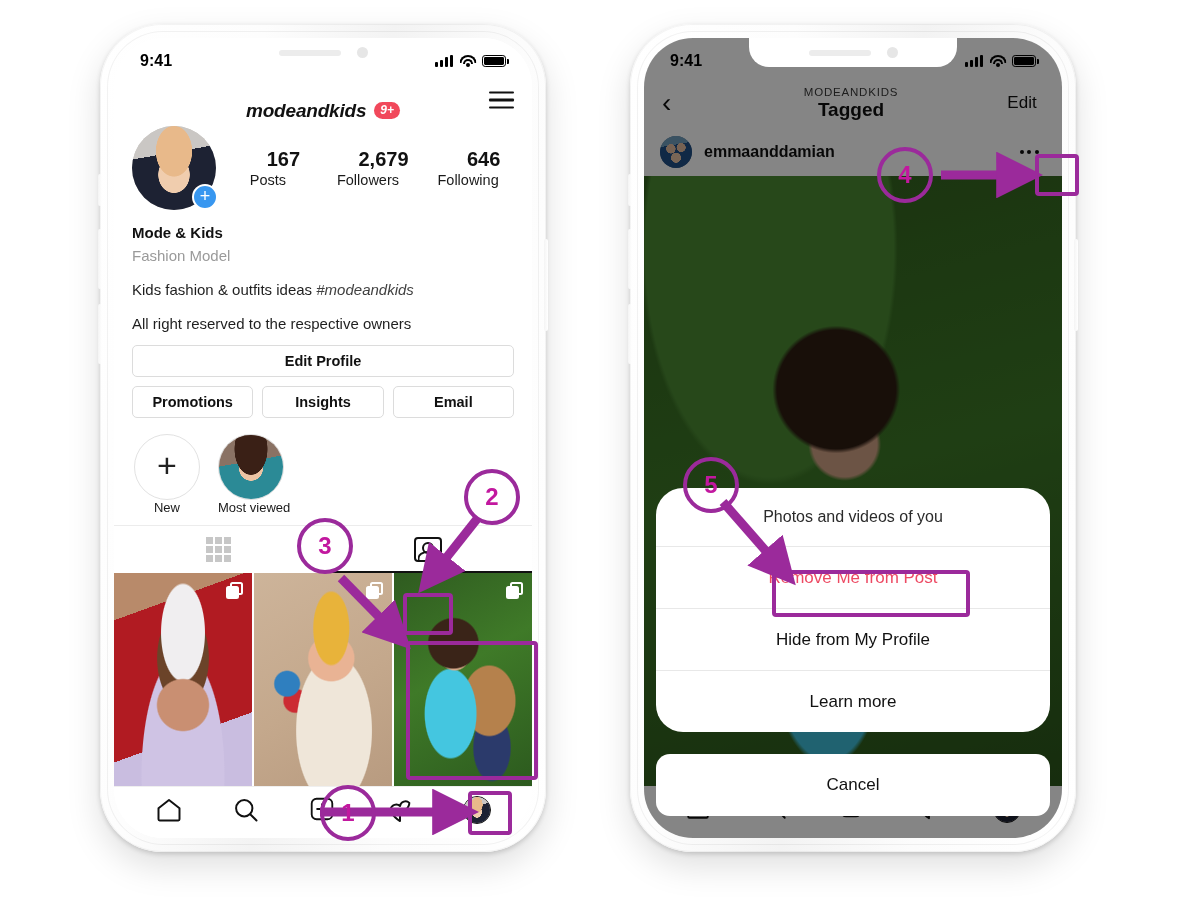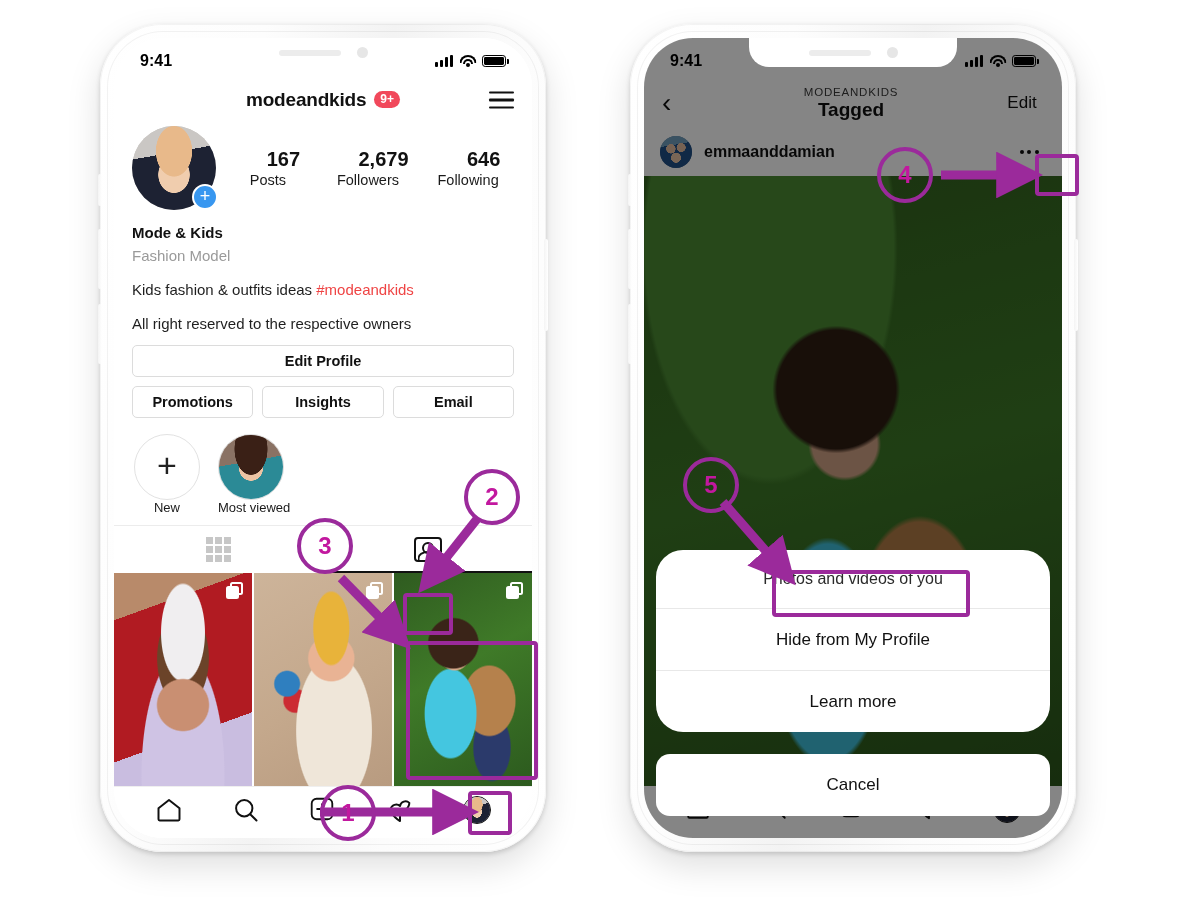--- a/index.html
+++ b/index.html
@@ -68,22 +68,22 @@
   .wifi span:nth-child(3){ width:4px; height:4px; top:8px; border-radius:50%;
     border:none; background:#000; }
   .batt{ width:24px; height:12px; border:1.6px solid #000; border-radius:3.2px; position:relative; padding:1.4px; }
   .batt:after{ content:""; position:absolute; right:-3.5px; top:3.4px; width:2px; height:4.4px;
     background:#000; border-radius:0 1px 1px 0; }
   .batt i{ display:block; width:100%; height:100%; background:#000; border-radius:1.4px; }
 
   
   .app{ position:absolute; inset:0; padding-top:40px; background:#fff; display:flex; flex-direction:column; }
 
-  .ighead{ height:44px; display:flex; align-items:center; justify-content:center;
-    position:relative; padding:0 18px; }
+  .ighead{ height:44px; display:flex; align-items:flex-end; justify-content:center;
+    position:relative; padding:0 18px;font-style:italic; }
   .ig-user{ font-size:19px; font-weight:bold; color:#111; letter-spacing:-.2px; }
   .badge9{ display:inline-block; background:#f1485b; color:#fff; font-size:12px; font-weight:bold;
     border-radius:10px; padding:2px 6px 3px; margin-left:8px; vertical-align:3px; line-height:1; }
   .burger{ position:absolute; right:18px; top:50%; transform:translateY(-50%);
     width:25px; height:17px; display:flex; flex-direction:column; justify-content:space-between; }
   .burger i{ display:block; height:2.4px; background:#111; border-radius:1px; }
 
   .profrow{ display:flex; align-items:center; padding:4px 18px 0 18px; }
   .avatar-wrap{ position:relative; width:84px; height:84px; flex:none; }
   .avatar{ width:84px; height:84px; border-radius:50%; overflow:hidden;
@@ -93,21 +93,21 @@
     text-align:center; font-weight:300; }
   .stats{ flex:1; display:flex; justify-content:space-around; padding-left:6px; }
   .stat{ text-align:center; }
   .stat b{ display:block; font-size:20px; font-weight:bold; color:#111; line-height:1.15;margin-left:31px; }
   .stat span{ display:block; font-size:14.5px; color:#1a1a1a; margin-top:1px; }
 
   .bio{ padding:14px 18px 0 18px; }
   .bio .name{ font-size:15px; font-weight:bold; color:#111; }
   .bio .cat{ font-size:15px; color:#9a9a9a; margin-top:6px; }
   .bio .ln{ font-size:15px; color:#1f1f1f; margin-top:17px; }
-  .bio .tag{ color:#ef4444; }
+  .bio .tag{ color:#404040;font-style:italic; }
 
   .btnrow{ padding:13px 18px 0 18px; }
   .obtn{ border:1px solid #dcdcdc; border-radius:5px; height:32px; display:flex;
     align-items:center; justify-content:center; font-size:14.5px; font-weight:bold; color:#111; background:#fff; }
   .btnrow3{ display:flex; gap:9px; margin-top:9px; }
   .btnrow3 .obtn{ flex:1; }
 
   .highlights{ display:flex; gap:18px; padding:16px 20px 10px 20px; align-items:flex-start; }
   .hl{ width:66px; text-align:center; }
   .hl-c{ width:66px; height:66px; border-radius:50%; border:1px solid #e2e2e2; background:#fff;
@@ -471,20 +471,21 @@
           </div>
           <div class="nav-av">
               <div class="ph pAvatarGirl"></div>
             </div>
         </div>
 
         <div class="dim"></div>
 
         <div class="sheet">
           <div class="srow">Photos and videos of you</div>
+          <div class="srow danger">Remove Me from Post</div>
           <div class="srow">Hide from My Profile</div>
           <div class="srow">Learn more</div>
         </div>
         <div class="cancel">Cancel</div>
 
       </div>
 
       <div class="notch">
         <div class="speaker"></div>
         <div class="camera"></div>

